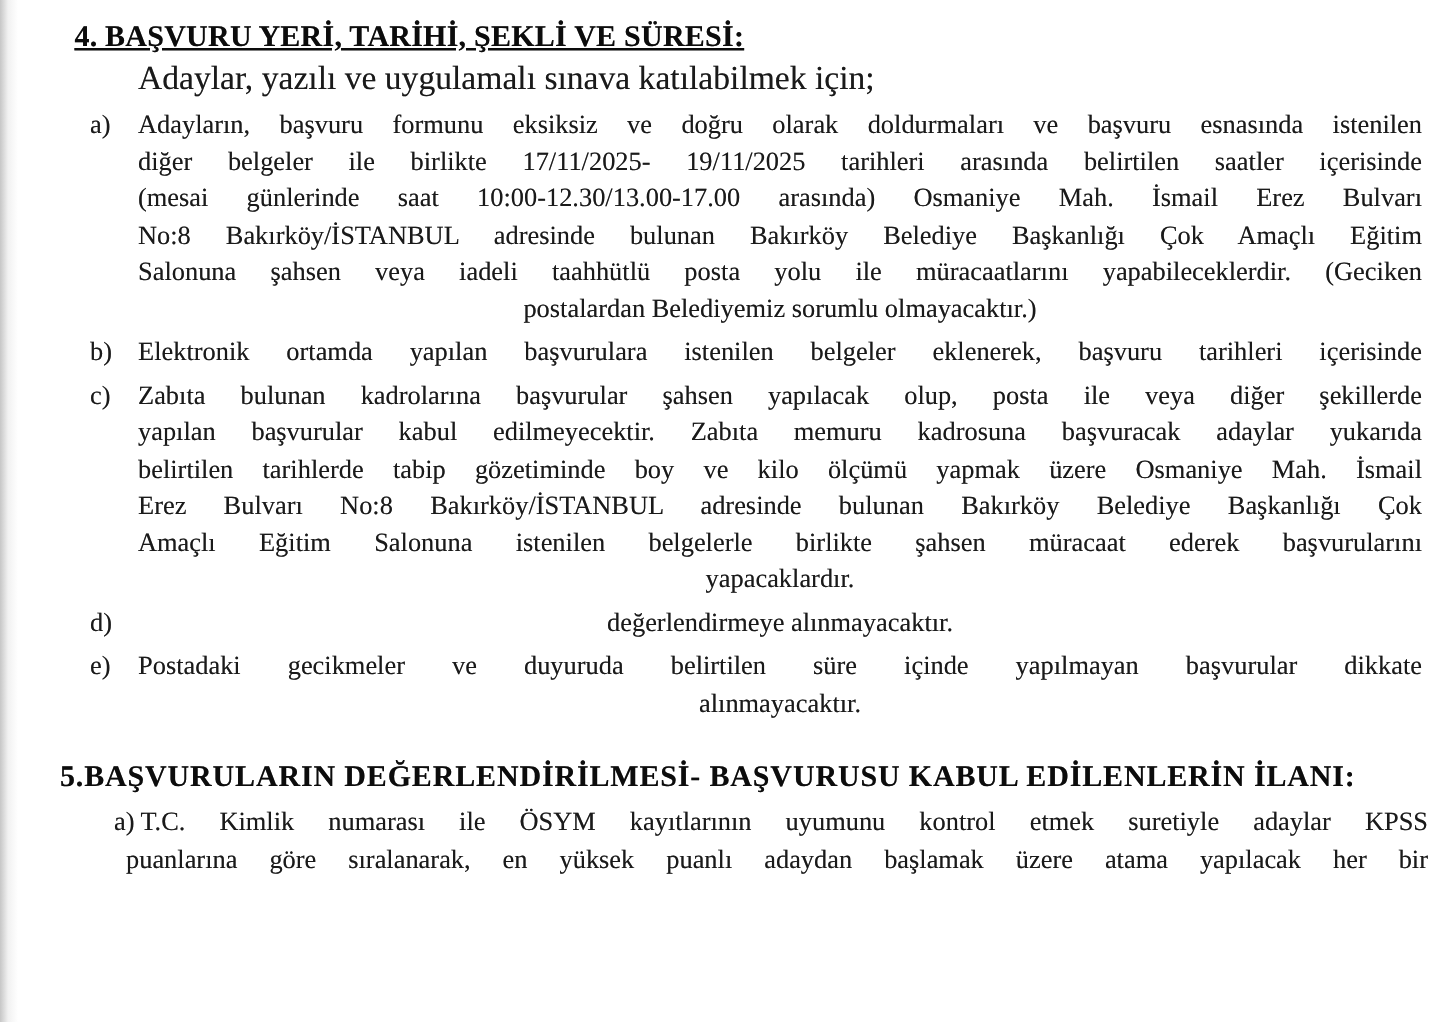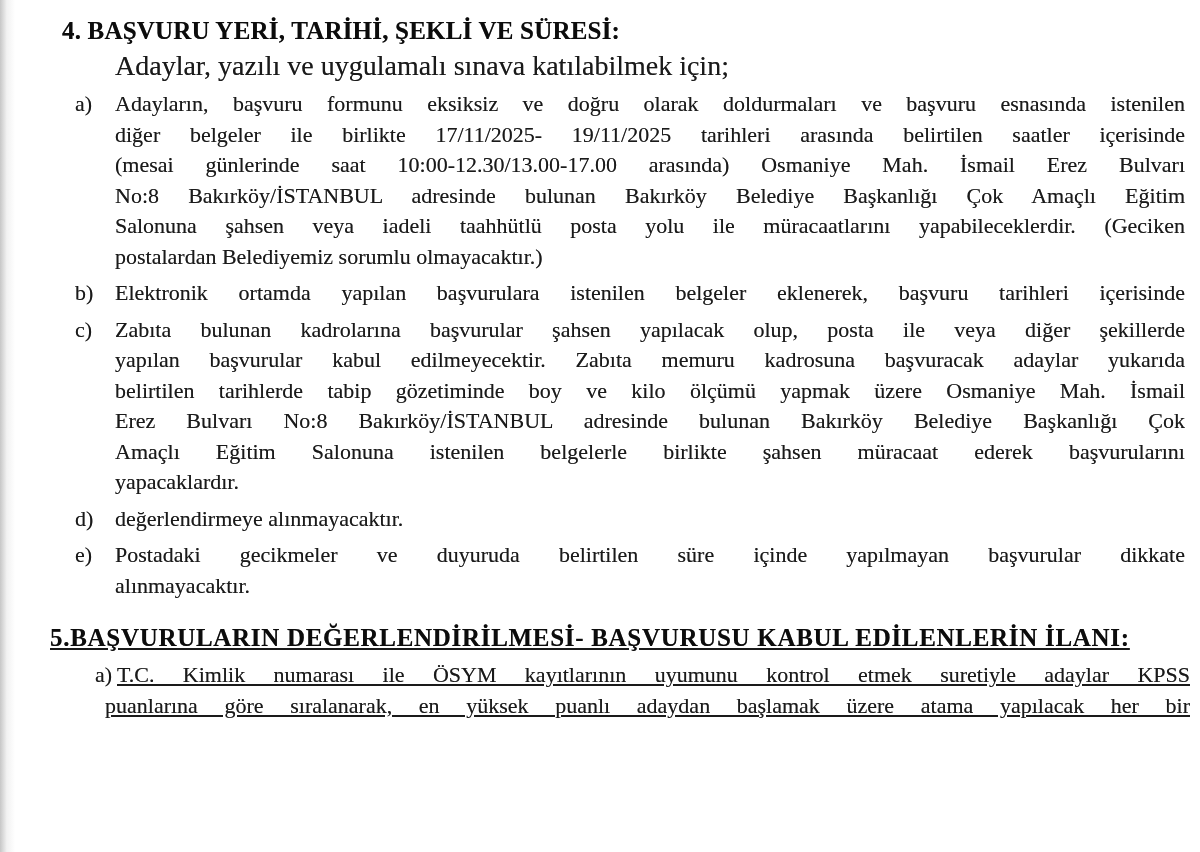--- a/index.html
+++ b/index.html
@@ -28,37 +28,37 @@
     top: 15px; left: 0; right: 0;
     text-shadow: 0 0 0.5px rgba(25,25,25,0.55);
   }
   .sec-heading {
     font-weight: bold;
     font-size: 25px;
     line-height: 31px;
     color: #0c0c0c;
     letter-spacing: 0.2px;
   }
-  .s4 .sec-heading { margin: 0 0 5px 62px; }
+  .s4 .sec-heading { margin: 0 0 5px 62px; text-decoration: underline; }
   .intro {
     margin: 0 0 8px 115px;
     font-size: 28px;
     line-height: 30px;
   }
   .item {
     position: relative;
     font-size: 22px;
     line-height: 30.5px;
   }
   .s4 .item { margin: 0 15px 6px 115px; }
   .item .marker { position: absolute; left: -40px; top: 0; }
   .ln { text-align: justify; text-align-last: justify; }
-  .ln-end { text-align: left; text-align-last: auto; }
+  .ln-end { text-align: center; text-align-last: auto; }
   .item-e { margin-right: 58px; }
-  .s5 { margin-top: 21px; text-decoration: underline; }
+  .s5 { margin-top: 31px; }
   .s5 .sec-heading { margin: 0 0 7px 50px; letter-spacing: 0.7px; }
   .s5 .item { margin: 0 10px 0 105px; }
   .s5 .item .marker { left: -10px; }
   .s5 .l-first { text-indent: 12px; }
 </style>
 </head>
 <body>
 
 <div class="scan-edge"></div>
 

